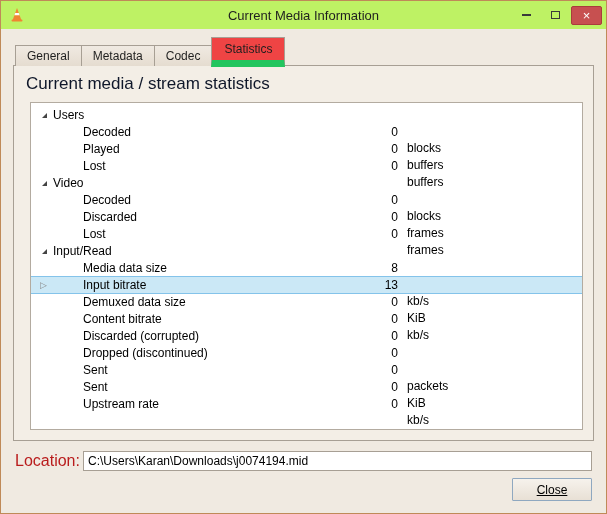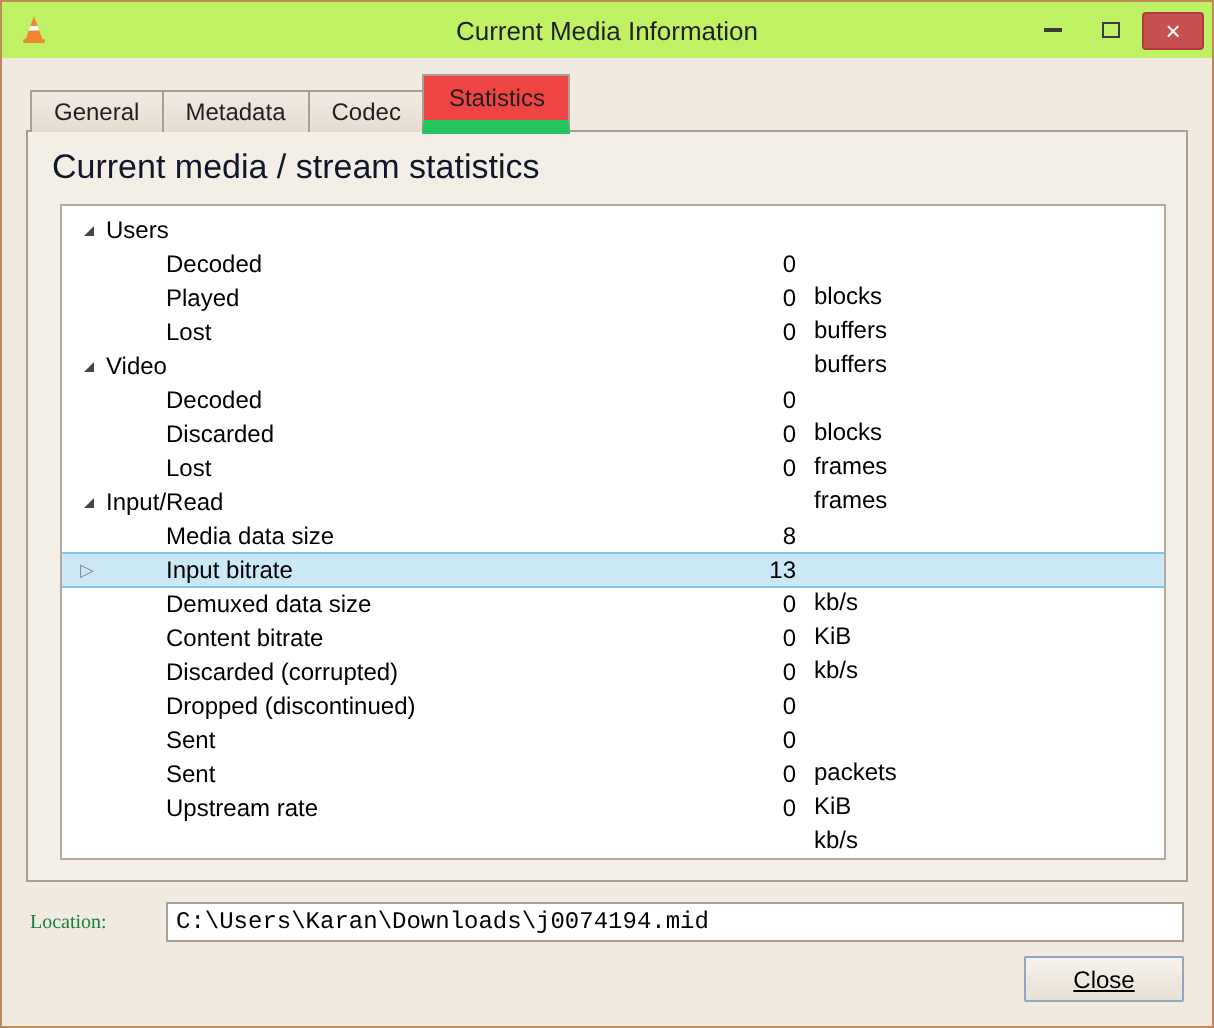--- a/index.html
+++ b/index.html
@@ -116,27 +116,27 @@
     border-bottom: 1px solid #84c3ea;
     height: 18px;
     margin-top: -1px;
   }
   
   .location-row {
     margin-top: 10px;
     display: flex; align-items: center;
     padding: 0 2px;
   }
-  .loc-label { font-size: 10px; width: 68px; flex: 0 0 68px; color: #15803d; font-family: Liberation Serif, serif; }
+  .loc-label { font-size: 16px; width: 68px; flex: 0 0 68px; color: #b91c1c; }
   .loc-input {
     flex: 1;
     height: 20px;
     border: 1px solid #a79f94;
     background: #ffffff;
-    font-family: Liberation Mono, monospace;
+    font-family: Liberation Sans, sans-serif;
     font-size: 12px;
     padding: 1px 4px;
     color: #000;
   }
   .button-row { margin-top: 7px; display: flex; justify-content: flex-end; padding-right: 2px; text-decoration: underline; }
   .close-btn {
     width: 80px; height: 23px;
     font-family: "Liberation Sans", sans-serif;
     font-size: 12px; color: #000;
     background: linear-gradient(#f6f2ec, #e8e0d5);

